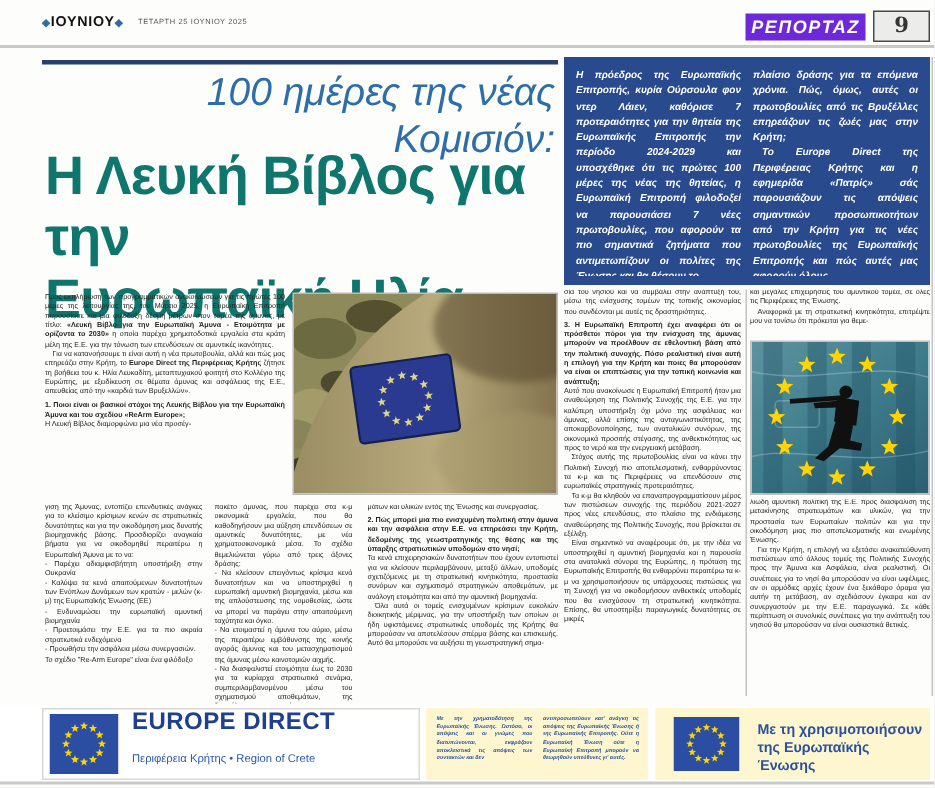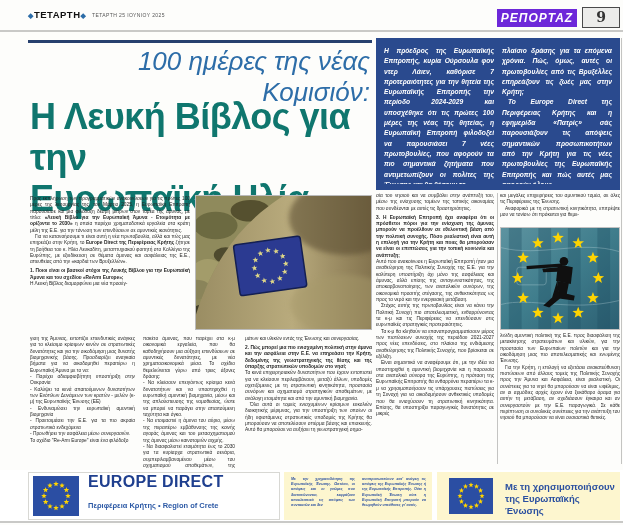--- a/index.html
+++ b/index.html
@@ -50,37 +50,37 @@
 
   .vrule{width:1px;background:#c4c4c2;}
   .vrule.r1{left:497px;top:193px;height:271px;}
   .vrule.r2{left:621px;top:38px;height:426px;}
 
   
   .footer-strip{left:0;top:470px;width:623px;height:52px;background:#fff;}
   .ed-box{left:28px;top:472px;width:252px;height:48px;background:#fff;border:1px solid #d8d8d4;box-sizing:border-box;}
   .ed-flag{left:33px;top:476px;}
   .ed-title{left:88px;top:473px;font-size:16px;font-weight:bold;color:#1f3f8f;letter-spacing:.3px;}
-  .ed-sub{left:88px;top:501px;font-size:7.5px;font-weight:bold;color:#2d5aa6;text-align:right;}
+  .ed-sub{left:88px;top:501px;font-size:7.5px;font-weight:normal;color:#2d5aa6;text-align:right;}
   .disc-box{left:284px;top:472px;width:148px;height:48px;background:#fdf6cf;}
   .disc-col{position:absolute;top:5px;width:64px;font-size:3.6px;line-height:5.2px;color:#2b50a0;
       font-style:italic;font-weight:bold;text-align:justify;overflow:hidden;height:40px;}
   .dc1{left:7px;} .dc2{left:78px;}
   .cof-box{left:437px;top:472px;width:183px;height:48px;background:#fdf6cf;}
   .cof-flag{left:449px;top:478px;}
   .cof-text{left:505px;top:481px;width:112px;font-size:9.5px;line-height:12px;font-weight:bold;color:#2b50a0;}
   .bottom-rule{left:0;top:521px;width:623px;height:2px;background:#c9c9c7;}
 </style>
 </head>
 <body>
 
 <div class="page">
 
   <div class="abs masthead">
-    <span class="dia">◆</span><span>ΤΕΤΑΡΤΗ</span><span class="dia">◆</span>
+    <span class="dia">◆</span><span>ΙΟΥΝΙΟΥ</span><span class="dia">◆</span>
   </div>
   <div class="abs edition-date">ΤΕΤΑΡΤΗ 25 ΙΟΥΝΙΟΥ 2025</div>
   <div class="abs section-box">ΡΕΠΟΡΤΑΖ</div>
   <div class="abs pageno-box">9</div>
   <div class="abs header-rule"></div>
   <div class="abs top-rule"></div>
 
   <div class="abs kicker">100 ημέρες της νέας Κομισιόν:</div>
   <div class="abs title">
     <div>Η Λευκή Βίβλος για την</div>

